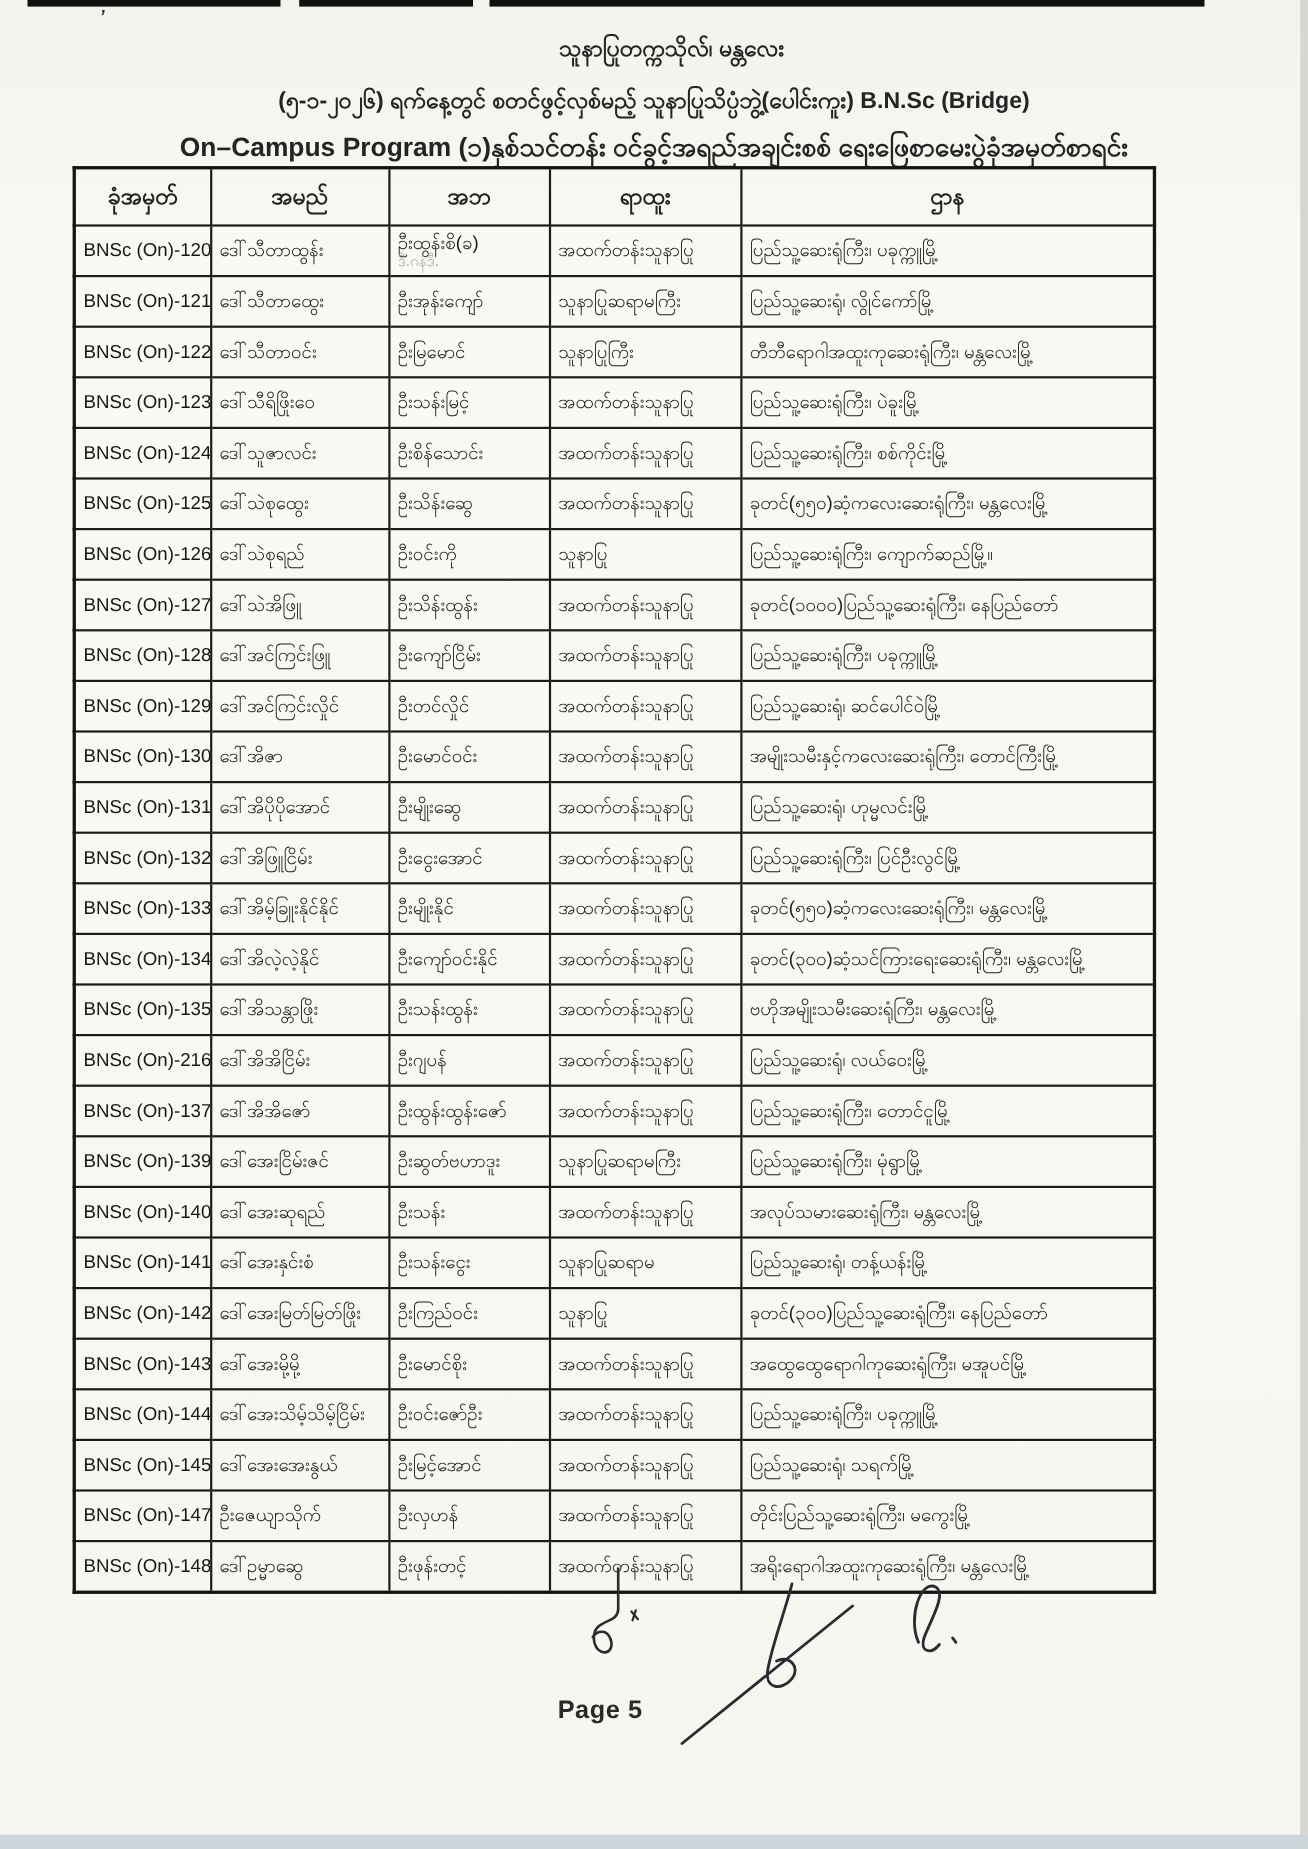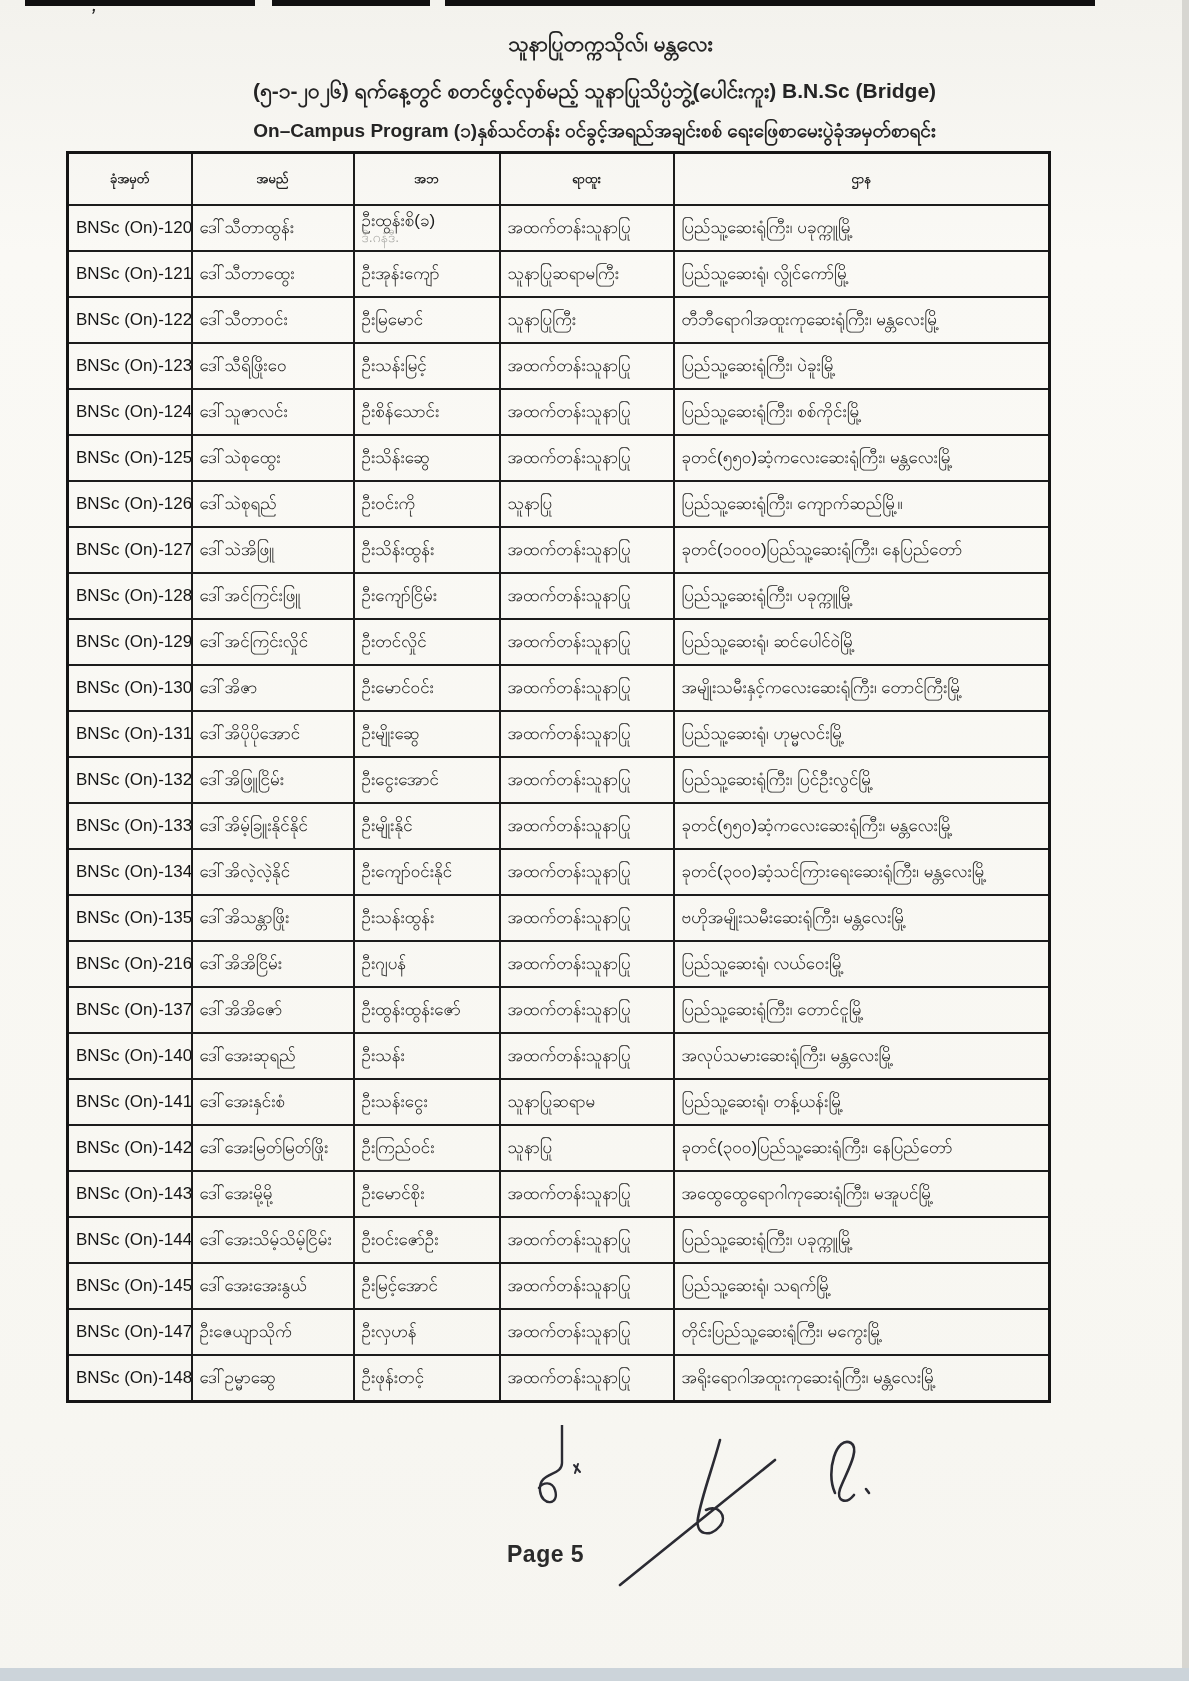--- a/index.html
+++ b/index.html
@@ -23,39 +23,39 @@
   .scan-strip.s3{left:445px;width:650px;}
   .stray-mark{position:absolute;left:90px;top:4px;font-size:22px;color:#222;transform:rotate(12deg);}
   .edge-right{position:absolute;right:0;top:0;width:7px;height:100%;background:#d7d6d1;}
   .edge-bottom{position:absolute;left:0;bottom:0;width:100%;height:13px;background:#ccd4da;}
 
   
   .titles{position:absolute;left:0;top:30px;width:100%;text-align:center;}
   .title-line{font-weight:bold;color:#242424;}
   .t1{font-size:21px;margin-bottom:16px;padding-left:32px;}
   .t2{font-size:21px;margin-bottom:10px;}
-  .t3{font-size:19px;}
+  .t3{font-size:24px;}
 
   
   table.results{
     position:absolute;left:66px;top:151px;
     width:982px;
     border-collapse:collapse;
     table-layout:fixed;
   }
   table.results th, table.results td{
     border:2px solid #1c1c1c;
     padding:2px 7px;
     vertical-align:middle;
     overflow:hidden;
   }
   table.results{border:3px solid #151515;}
   table.results th{
     height:46px;
-    font-size:13px;
+    font-size:21px;
     font-weight:bold;
     text-align:center;
     color:#222;
   }
   table.results td{
     height:40px;
     font-size:17px;
     line-height:1.25;
     white-space:nowrap;
   }
@@ -231,20 +231,27 @@
           <td>ပြည်သူ့ဆေးရုံ၊ လယ်ဝေးမြို့</td>
         </tr>
         <tr>
           <td class="id-cell">BNSc (On)-137</td>
           <td>ဒေါ်အိအိဇော်</td>
           <td>ဦးထွန်းထွန်းဇော်</td>
           <td>အထက်တန်းသူနာပြု</td>
           <td>ပြည်သူ့ဆေးရုံကြီး၊ တောင်ငူမြို့</td>
         </tr>
         <tr>
+          <td class="id-cell">BNSc (On)-139</td>
+          <td>ဒေါ်အေးငြိမ်းဇင်</td>
+          <td>ဦးဆွတ်ဗဟာဒူး</td>
+          <td>သူနာပြုဆရာမကြီး</td>
+          <td>ပြည်သူ့ဆေးရုံကြီး၊ မုံရွာမြို့</td>
+        </tr>
+        <tr>
           <td class="id-cell">BNSc (On)-140</td>
           <td>ဒေါ်အေးဆုရည်</td>
           <td>ဦးသန်း</td>
           <td>အထက်တန်းသူနာပြု</td>
           <td>အလုပ်သမားဆေးရုံကြီး၊ မန္တလေးမြို့</td>
         </tr>
         <tr>
           <td class="id-cell">BNSc (On)-141</td>
           <td>ဒေါ်အေးနှင်းစံ</td>
           <td>ဦးသန်းငွေး</td>

